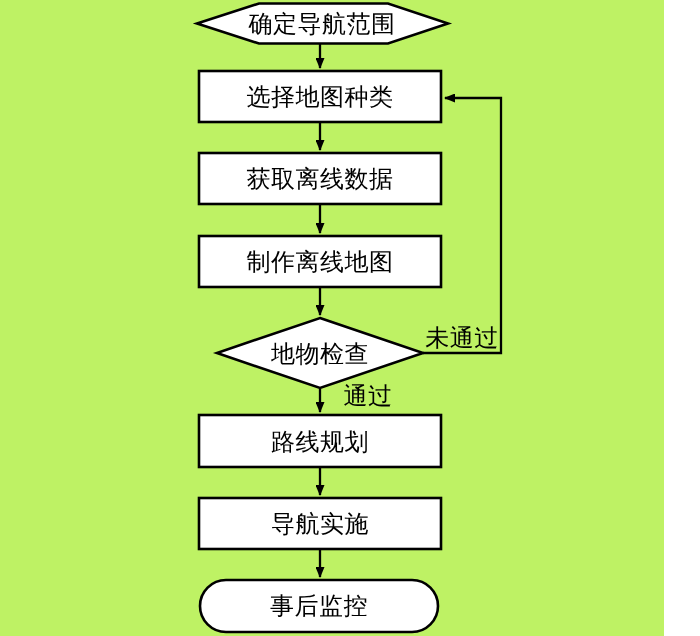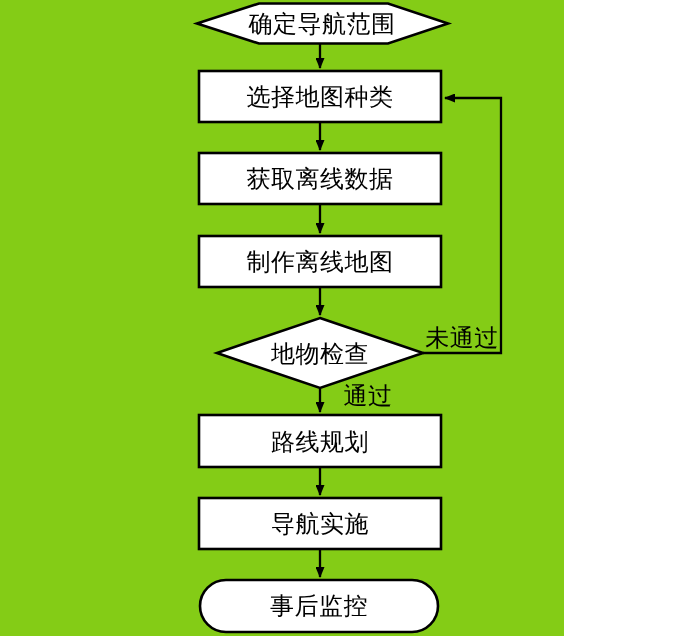--- a/index.html
+++ b/index.html
@@ -2,23 +2,23 @@
 <html><head>
 <meta charset="utf-8">
 <style>
   html, body {
     margin: 0;
     padding: 0;
     background: #ffffff;
   }
   .canvas {
     position: relative;
-    width: 564px;
+    width: 664px;
     height: 636px;
-    background: #84cc16;
+    background: #bef264;
     overflow: hidden;
   }
   svg {
     display: block;
   }
   .shape {
     fill: #ffffff;
     stroke: #000000;
     stroke-width: 2.6px;
   }

